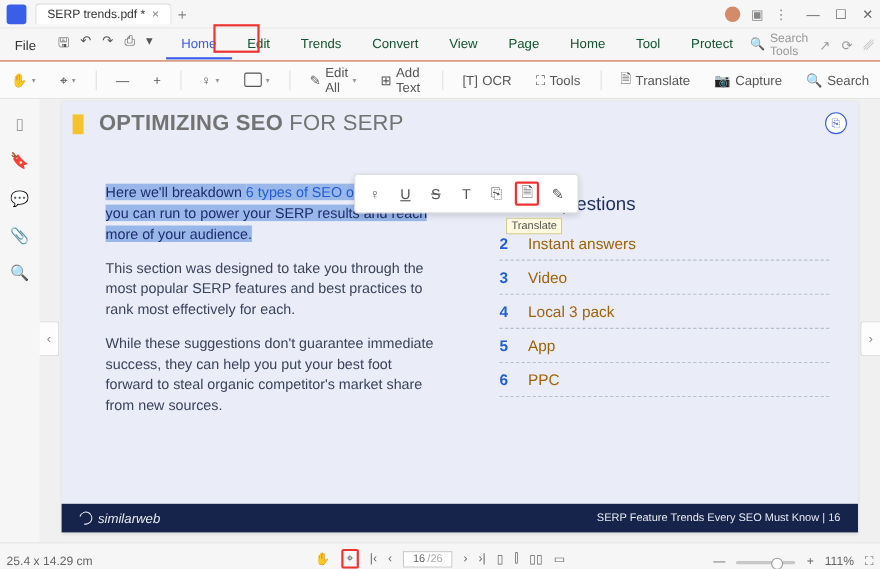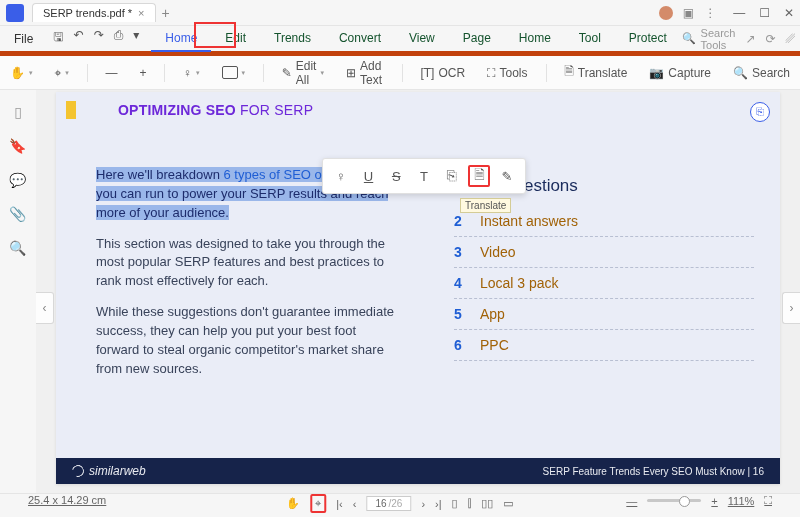--- a/index.html
+++ b/index.html
@@ -8,21 +8,21 @@
     .titlebar { height: 26px; background: #f6f6f6; display: flex; align-items: center; padding: 0 6px; border-bottom: 1px solid #e5e5e5; }
     .app-icon { width: 18px; height: 18px; background: #3a5ee8; border-radius: 3px; margin-right: 8px; }
     .tab { background: #fff; border: 1px solid #d8d8d8; border-bottom: none; border-radius: 4px 4px 0 0; padding: 3px 10px; display: flex; align-items: center; gap: 6px; font-size: 11px; }
     .tab-close { color: #888; font-size: 11px; cursor: pointer; }
     .tab-add { margin-left: 6px; color: #888; font-size: 14px; cursor: pointer; }
     .titlebar-right { margin-left: auto; display: flex; align-items: center; gap: 10px; }
     .avatar-icon { width: 14px; height: 14px; background: #d48b6a; border-radius: 50%; }
     .kebab-icon { color: #888; letter-spacing: -1px; }
     .win-ctrls { display: flex; gap: 14px; margin-left: 8px; color: #666; font-size: 12px; }
     
-    .menubar { height: 30px; background: #f6f6f6; display: flex; align-items: center; padding: 0 6px; gap: 2px; border-bottom: 5px solid #c2410c; }
+    .menubar { height: 30px; background: #f6f6f6; display: flex; align-items: center; padding: 0 6px; gap: 2px; border-bottom: 1px solid #c2410c; justify-content: center; }
     .menu-file { padding: 4px 8px; font-size: 12px; cursor: pointer; }
     .menu-qicons { display: flex; gap: 10px; margin: 0 10px; color: #555; }
     .menu-qicons span { cursor: pointer; }
     .menu-tabs { display: flex; gap: 0; }
     .menu-tab { padding: 5px 14px; font-size: 12px; color: #14532d; cursor: pointer; border-bottom: 2px solid transparent; }
     .menu-tab.active { color: #3a5ee8; border-bottom-color: #3a5ee8; }
     .menu-right { margin-left: auto; display: flex; align-items: center; gap: 10px; color: #999; }
     .menu-search { display: flex; align-items: center; gap: 4px; font-size: 11px; color: #999; }
     
     .toolbar { height: 34px; background: #fbfbfb; display: flex; align-items: center; padding: 0 6px; gap: 14px; border-bottom: 1px solid #e5e5e5; color: #555; font-size: 12px; }
@@ -33,21 +33,21 @@
     
     .workarea { position: absolute; top: 90px; left: 0; right: 0; bottom: 24px; display: flex; }
     .leftbar { width: 36px; background: #f6f6f6; display: flex; flex-direction: column; align-items: center; gap: 18px; padding-top: 14px; color: #999; }
     .leftbar span { cursor: pointer; font-size: 14px; }
     
     .docarea { flex: 1; background: #f0f0f0; position: relative; overflow: hidden; display: flex; justify-content: center; padding-top: 2px; }
     .page { width: 724px; height: 392px; background: #eaedf7; position: relative; box-shadow: 0 1px 3px rgba(0,0,0,.1); }
     
     .sec-header { display: flex; align-items: center; gap: 14px; padding: 9px 0 0 10px; }
     .sec-marker { width: 10px; height: 18px; background: #f4c430; }
-    .sec-title { font-size: 14px; color: #6d28d9; letter-spacing: 0.2px; margin-left: 28px; }
+    .sec-title { font-size: 20px; color: #737373; letter-spacing: 0.2px; }
     .bundle-icon { position: absolute; right: 10px; top: 10px; width: 20px; height: 20px; border: 1.5px solid #3a5ee8; border-radius: 50%; display: flex; align-items: center; justify-content: center; color: #3a5ee8; font-size: 10px; background: #fff; }
     
     .body-left { position: absolute; left: 40px; top: 74px; width: 300px; font-size: 13px; color: #39435a; line-height: 1.45; }
     .body-left p { margin-bottom: 12px; }
     .hl { background: #9ab7ea; color: #1d2c6c; }
     .lnk { color: #1f5ed4; }
     
     .body-right { position: absolute; left: 398px; top: 84px; width: 300px; }
     .rq-title { font-size: 17px; color: #1a2b5c; margin-bottom: 10px; }
     .rq-row { display: flex; align-items: center; gap: 14px; padding: 7px 0; border-bottom: 1px dashed #b8bfd2; font-size: 14px; }
@@ -61,21 +61,21 @@
     
     .floatbar { position: absolute; left: 266px; top: 66px; width: 204px; height: 36px; background: #fff; border: 1px solid #e0e0e0; border-radius: 3px; box-shadow: 0 2px 6px rgba(0,0,0,.15); display: flex; align-items: center; justify-content: space-around; padding: 0 4px; }
     .floatbar .fb { width: 22px; height: 22px; display: flex; align-items: center; justify-content: center; color: #555; font-size: 13px; cursor: pointer; }
     .floatbar .fb.hi { border: 2px solid #e33; border-radius: 2px; }
     .tooltip { position: absolute; left: 424px; top: 108px; background: #fff9e0; border: 1px solid #d4cc96; padding: 1px 4px; font-size: 10px; color: #555; }
     
     .nav-left, .nav-right { position: absolute; top: 50%; width: 18px; height: 32px; background: rgba(255,255,255,.85); border: 1px solid #d8d8d8; display: flex; align-items: center; justify-content: center; color: #888; font-size: 12px; cursor: pointer; }
     .nav-left { left: 36px; border-left: none; border-radius: 0 3px 3px 0; }
     .nav-right { right: 0; border-right: none; border-radius: 3px 0 0 3px; }
     
-    .statusbar { position: absolute; bottom: 0; left: 0; right: 0; height: 24px; background: #f6f6f6; border-top: 1px solid #e5e5e5; display: flex; align-items: flex-start; padding: 0 28px; font-size: 11px; color: #666; text-decoration: underline; }
+    .statusbar { position: absolute; bottom: 0; left: 0; right: 0; height: 24px; background: #f6f6f6; border-top: 1px solid #e5e5e5; display: flex; align-items: flex-end; padding: 0 6px; font-size: 11px; color: #666; }
     .status-center { position: absolute; left: 50%; transform: translateX(-50%); display: flex; align-items: center; gap: 10px; }
     .sc-btn { cursor: pointer; color: #666; display: flex; align-items: center; }
     .sc-btn.hi { border: 2px solid #e33; padding: 1px 3px; border-radius: 2px; }
     .pagebox { border: 1px solid #ccc; padding: 1px 8px; font-size: 10px; background: #fff; display: flex; align-items: center; gap: 2px; }
     .pagebox .total { color: #aaa; }
     .status-right { margin-left: auto; display: flex; align-items: center; gap: 10px; }
     .zoom-slider { width: 54px; height: 3px; background: #c8c8c8; border-radius: 2px; position: relative; }
     .zoom-slider::after { content: ''; position: absolute; left: 32px; top: -3px; width: 9px; height: 9px; background: #fff; border: 1px solid #999; border-radius: 50%; }
     
     .redbox-home { position: absolute; left: 194px; top: 22px; width: 42px; height: 26px; border: 2.5px solid #e33; pointer-events: none; }

